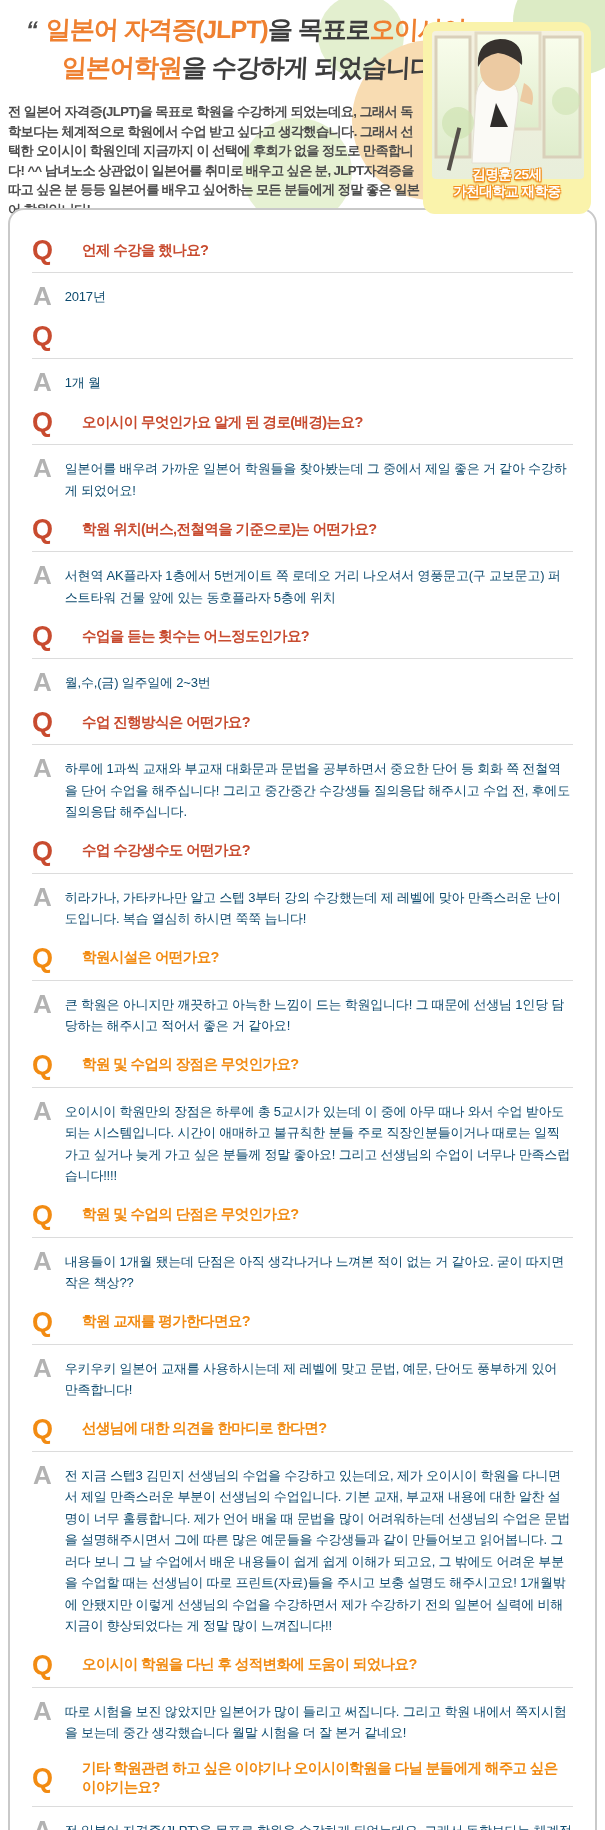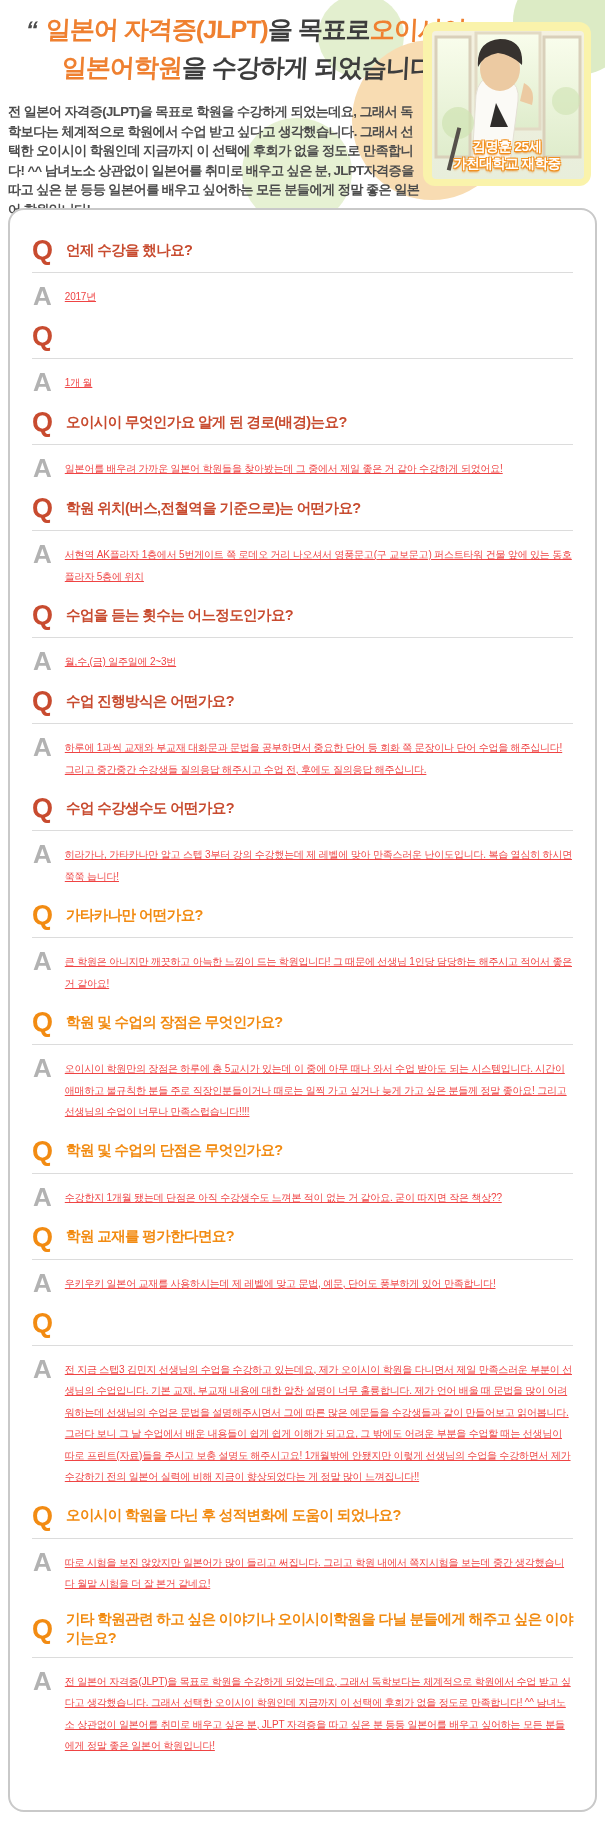--- a/index.html
+++ b/index.html
@@ -29,21 +29,21 @@
 
   .intro {
     position:relative; z-index:2;
     width:412px; margin:14px 0 0 8px;
     font-size:13.2px; line-height:19.6px; font-weight:600;
     color:#4c4c4c; letter-spacing:-0.6px;
   }
 
   .photo-frame {
     position:absolute; z-index:3;
-    right:14px; top:22px; width:168px; height:164px;
+    right:14px; top:22px; width:168px; height:192px;
     background:#faf3ab; border-radius:12px; padding:9px;
   }
   .photo-frame svg { display:block; width:152px; height:148px; border-radius:4px; }
   .photo-caption {
     position:absolute; z-index:4; left:0; right:0; bottom:14px;
     text-align:center; color:#ffffff; font-weight:800;
     font-size:13.5px; line-height:17px; letter-spacing:-0.5px;
     text-shadow:-1px -1px 0 #f2901e, 1px -1px 0 #f2901e, -1px 1px 0 #f2901e, 1px 1px 0 #f2901e, 0 2px 2px #e87f10;
   }
 
@@ -57,26 +57,26 @@
     padding:27px 22px 18px 22px;
     min-height:1604px;
   }
   .qa-item { margin-bottom:15px; }
   .q-row {
     display:flex; align-items:center; gap:13px;
     border-bottom:1px solid #dcdcdc;
     padding-bottom:9px; margin-bottom:11px;
   }
   .q-glyph { font-size:27px; line-height:26px; font-weight:800; }
-  .q-text  { font-size:14.5px; font-weight:700; letter-spacing:-0.6px; }
+  .q-text  { font-size:14.5px; font-weight:700; letter-spacing:-0.6px;margin-left:16px; }
   .accent-red    .q-glyph, .accent-red    .q-text { color:#c84b2f; }
   .accent-orange .q-glyph, .accent-orange .q-text { color:#f28b12; }
   .a-row { display:flex; gap:13px; padding-left:1px; }
   .a-glyph { font-size:26px; line-height:24px; font-weight:800; color:#b2b2b2; flex:0 0 auto; }
-  .a-text { font-size:10px; line-height:21.5px; color:#ef4444; letter-spacing:-0.2px; padding-top:2px;text-decoration:underline; }
+  .a-text { font-size:13px; line-height:21.5px; color:#0c4a6e; letter-spacing:-0.2px; padding-top:2px; }
 </style>
 </head>
 <body>
 
 <div class="page">
 
   <header class="hero">
     <div class="deco deco-green-top"></div>
     <div class="deco deco-green-mid"></div>
     <div class="deco deco-orange-big"></div>
@@ -183,39 +183,39 @@
       </div>
     </article>
 
     <article class="qa-item accent-red">
       <div class="q-row">
         <span class="q-glyph">Q</span>
         <h3 class="q-text">수업 진행방식은 어떤가요?</h3>
       </div>
       <div class="a-row">
         <span class="a-glyph">A</span>
-        <p class="a-text">하루에 1과씩 교재와 부교재 대화문과 문법을 공부하면서 중요한 단어 등 회화 쪽 문장이나 단어 수업을 해주십니다! 그리고 중간중간 수강생들 질의응답 해주시고 수업 전, 후에도 질의응답 해주십니다.</p>
+        <p class="a-text">하루에 1과씩 교재와 부교재 대화문과 문법을 공부하면서 중요한 단어 등 회화 쪽 전철역을 단어 수업을 해주십니다! 그리고 중간중간 수강생들 질의응답 해주시고 수업 전, 후에도 질의응답 해주십니다.</p>
       </div>
     </article>
 
     <article class="qa-item accent-red">
       <div class="q-row">
         <span class="q-glyph">Q</span>
         <h3 class="q-text">수업 수강생수도 어떤가요?</h3>
       </div>
       <div class="a-row">
         <span class="a-glyph">A</span>
         <p class="a-text">히라가나, 가타카나만 알고 스텝 3부터 강의 수강했는데 제 레벨에 맞아 만족스러운 난이도입니다. 복습 열심히 하시면 쭉쭉 늡니다!</p>
       </div>
     </article>
 
     <article class="qa-item accent-orange">
       <div class="q-row">
         <span class="q-glyph">Q</span>
-        <h3 class="q-text">가타카나만 어떤가요?</h3>
+        <h3 class="q-text">학원시설은 어떤가요?</h3>
       </div>
       <div class="a-row">
         <span class="a-glyph">A</span>
         <p class="a-text">큰 학원은 아니지만 깨끗하고 아늑한 느낌이 드는 학원입니다! 그 때문에 선생님 1인당 담당하는 해주시고 적어서 좋은 거 같아요!</p>
       </div>
     </article>
 
     <article class="qa-item accent-orange">
       <div class="q-row">
         <span class="q-glyph">Q</span>
@@ -227,38 +227,39 @@
       </div>
     </article>
 
     <article class="qa-item accent-orange">
       <div class="q-row">
         <span class="q-glyph">Q</span>
         <h3 class="q-text">학원 및 수업의 단점은 무엇인가요?</h3>
       </div>
       <div class="a-row">
         <span class="a-glyph">A</span>
-        <p class="a-text">수강한지 1개월 됐는데 단점은 아직 수강생수도 느껴본 적이 없는 거 같아요. 굳이 따지면 작은 책상??</p>
+        <p class="a-text">내용들이 1개월 됐는데 단점은 아직 생각나거나 느껴본 적이 없는 거 같아요. 굳이 따지면 작은 책상??</p>
       </div>
     </article>
 
     <article class="qa-item accent-orange">
       <div class="q-row">
         <span class="q-glyph">Q</span>
         <h3 class="q-text">학원 교재를 평가한다면요?</h3>
       </div>
       <div class="a-row">
         <span class="a-glyph">A</span>
         <p class="a-text">우키우키 일본어 교재를 사용하시는데 제 레벨에 맞고 문법, 예문, 단어도 풍부하게 있어 만족합니다!</p>
       </div>
     </article>
 
     <article class="qa-item accent-orange">
       <div class="q-row">
         <span class="q-glyph">Q</span>
+        <h3 class="q-text">선생님에 대한 의견을 한마디로 한다면?</h3>
       </div>
       <div class="a-row">
         <span class="a-glyph">A</span>
         <p class="a-text">전 지금 스텝3 김민지 선생님의 수업을 수강하고 있는데요, 제가 오이시이 학원을 다니면서 제일 만족스러운 부분이 선생님의 수업입니다. 기본 교재, 부교재 내용에 대한 알찬 설명이 너무 훌륭합니다. 제가 언어 배울 때 문법을 많이 어려워하는데 선생님의 수업은 문법을 설명해주시면서 그에 따른 많은 예문들을 수강생들과 같이 만들어보고 읽어봅니다. 그러다 보니 그 날 수업에서 배운 내용들이 쉽게 쉽게 이해가 되고요, 그 밖에도 어려운 부분을 수업할 때는 선생님이 따로 프린트(자료)들을 주시고 보충 설명도 해주시고요! 1개월밖에 안됐지만 이렇게 선생님의 수업을 수강하면서 제가 수강하기 전의 일본어 실력에 비해 지금이 향상되었다는 게 정말 많이 느껴집니다!!</p>
       </div>
     </article>
 
     <article class="qa-item accent-orange">
       <div class="q-row">
         <span class="q-glyph">Q</span>

